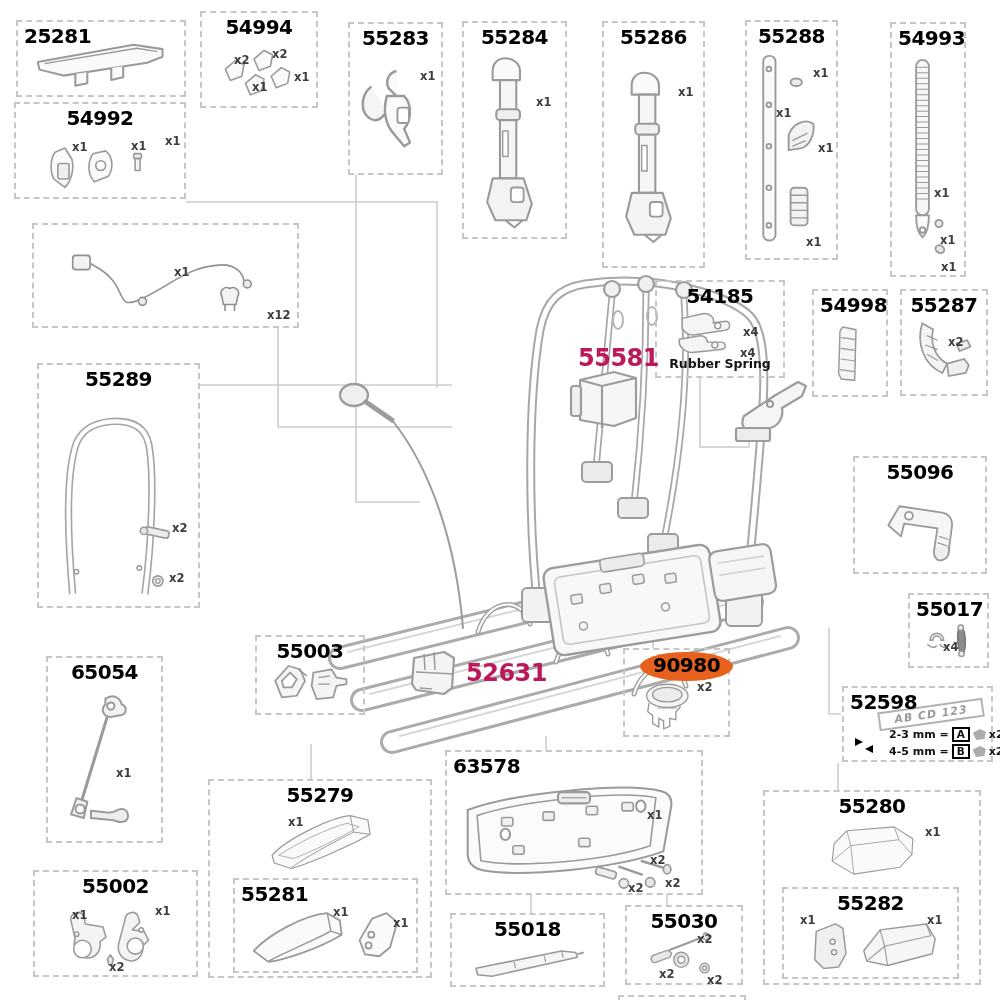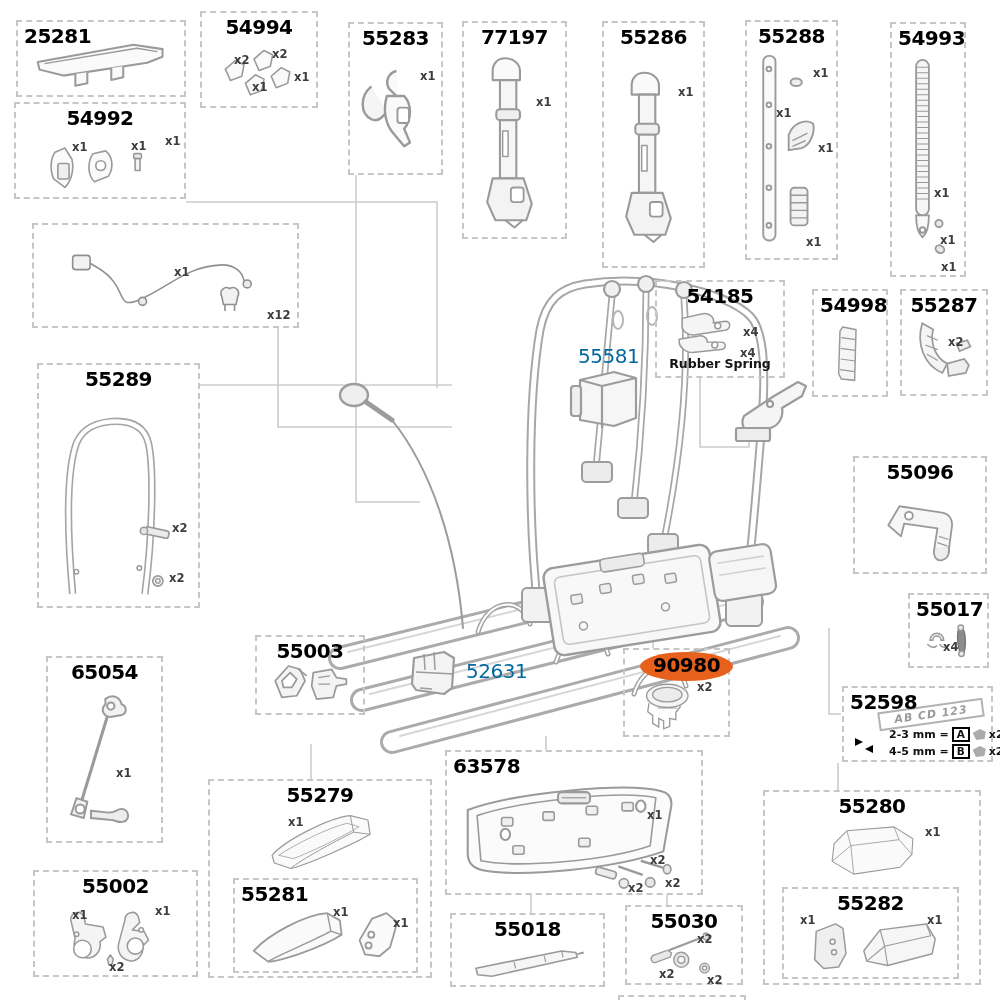--- a/index.html
+++ b/index.html
@@ -11,21 +11,21 @@
   .part-label{position:absolute;top:3px;left:6px;right:6px;text-align:center;font-size:20px;
               font-weight:bold;letter-spacing:-0.5px;color:#000;line-height:1.15;z-index:3}
   .part-label.left{text-align:left;right:auto}
   .part-label.hl{left:15px;right:auto;top:2px;background:#e8611c;border-radius:50%;
                  padding:2px 13px 4px;color:#000}
   .part-art{position:absolute;z-index:2}
   .part-art svg{width:100%;height:100%;display:block}
   .qty{position:absolute;font-size:11.5px;font-weight:bold;color:#3d3d3d;z-index:3;white-space:nowrap}
   .part-note{position:absolute;left:0;right:0;bottom:5px;text-align:center;font-size:12.5px;
              font-weight:bold;color:#151515}
-  .float-label{position:absolute;font-size:20px;font-weight:normal;letter-spacing:-0.5px;color:#0369a1;z-index:3}
+  .float-label{position:absolute;font-size:24px;font-weight:bold;letter-spacing:-0.5px;color:#be185d;z-index:3}
   .plate-sketch{position:absolute;left:34px;top:17px;width:106px;height:19px;border:2px solid #b2b2b2;
                 transform:rotate(-8deg);display:flex;align-items:center;justify-content:center;
                 font-size:11px;font-style:italic;font-weight:bold;color:#9a9a9a;letter-spacing:1px;
                 background:#fff;box-sizing:border-box}
   .plate-rows{position:absolute;left:45px;top:39px;display:flex;flex-direction:column;gap:2px}
   .plate-row{display:flex;align-items:center;gap:3px;font-size:11px;font-weight:bold;color:#111;white-space:nowrap}
   .letter-chip{border:2px solid #000;padding:0 3px;font-size:10.5px;line-height:11px;font-weight:bold}
   .clip-glyph{width:13px;height:11px;background:#ababab;display:inline-block;
               clip-path:polygon(0 35%,55% 0,100% 25%,90% 90%,25% 100%)}
   .plate-arrows{position:absolute;left:11px;top:49px;width:22px;height:18px}
@@ -202,21 +202,21 @@
               <path d="M18,32 C6,42 6,60 18,66 C24,69 30,64 34,58" fill="#f5f5f5"></path>
               <path d="M44,16 c-8,2 -12,10 -8,18 l10,10" fill="#fafafa"></path>
               <path d="M34,42 C30,56 32,72 42,82 l10,12 6,-4 -6,-14 c8,-10 8,-26 0,-34 z" fill="#fafafa"></path>
               <rect x="45" y="54" width="12" height="16" rx="3" fill="#fff" stroke-width="2"></rect>
             </g>
           </svg>
         </div>
         <span class="qty" style="left: 70px; top: 45px;">x1</span>
       </div>
       <div class="part-box" style="left: 462px; top: 21px; width: 105px; height: 218px;">
-        <div class="part-label">77197</div>
+        <div class="part-label">55284</div>
         <div class="part-art" style="inset: 28px 4px 4px;">
           <svg viewBox="0 0 100 200" preserveAspectRatio="xMidYMid meet">
             <g fill="#fafafa" stroke="#9a9a9a" stroke-width="2.3" stroke-linejoin="round">
               <path d="M40,8 c-9,0 -14,6 -14,14 l0,10 30,0 0,-10 c0,-8 -7,-14 -16,-14 z"></path>
               <rect x="34" y="32" width="18" height="108" fill="#f6f6f6"></rect>
               <rect x="30" y="64" width="26" height="12" rx="4" fill="#efefef"></rect>
               <rect x="37" y="88" width="6" height="28" fill="#fff" stroke-width="1.6"></rect>
               <path d="M26,140 l34,0 9,28 -6,18 -34,0 -9,-20 z" fill="#f3f3f3"></path>
               <rect x="46" y="150" width="14" height="16" rx="3" fill="#fff" stroke-width="2"></rect>
               <path d="M40,186 l10,8 9,-8" fill="none"></path>

